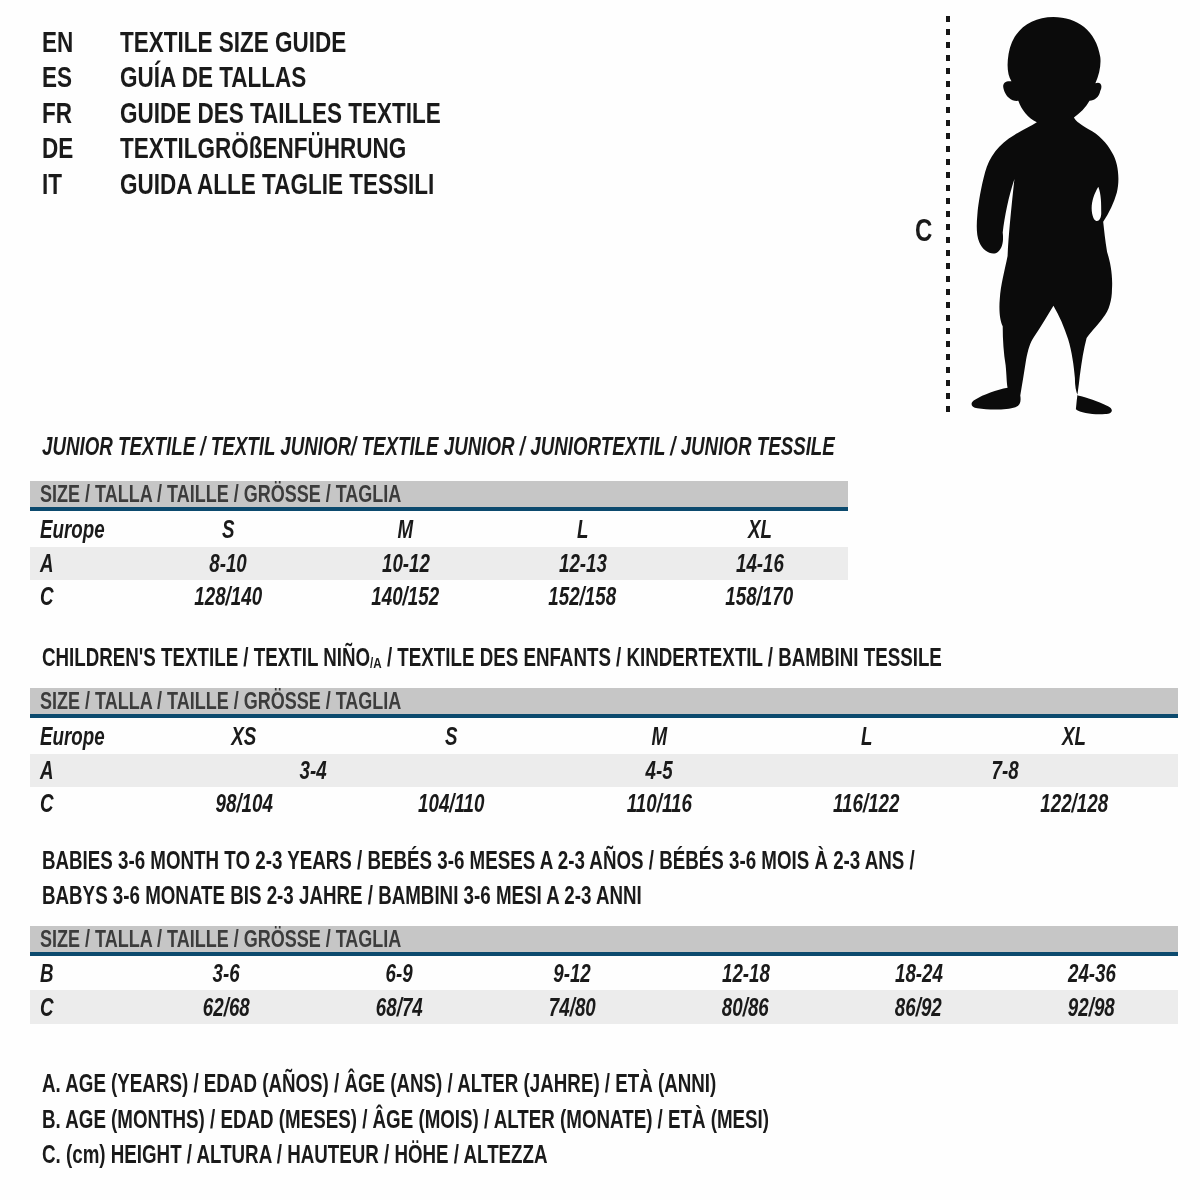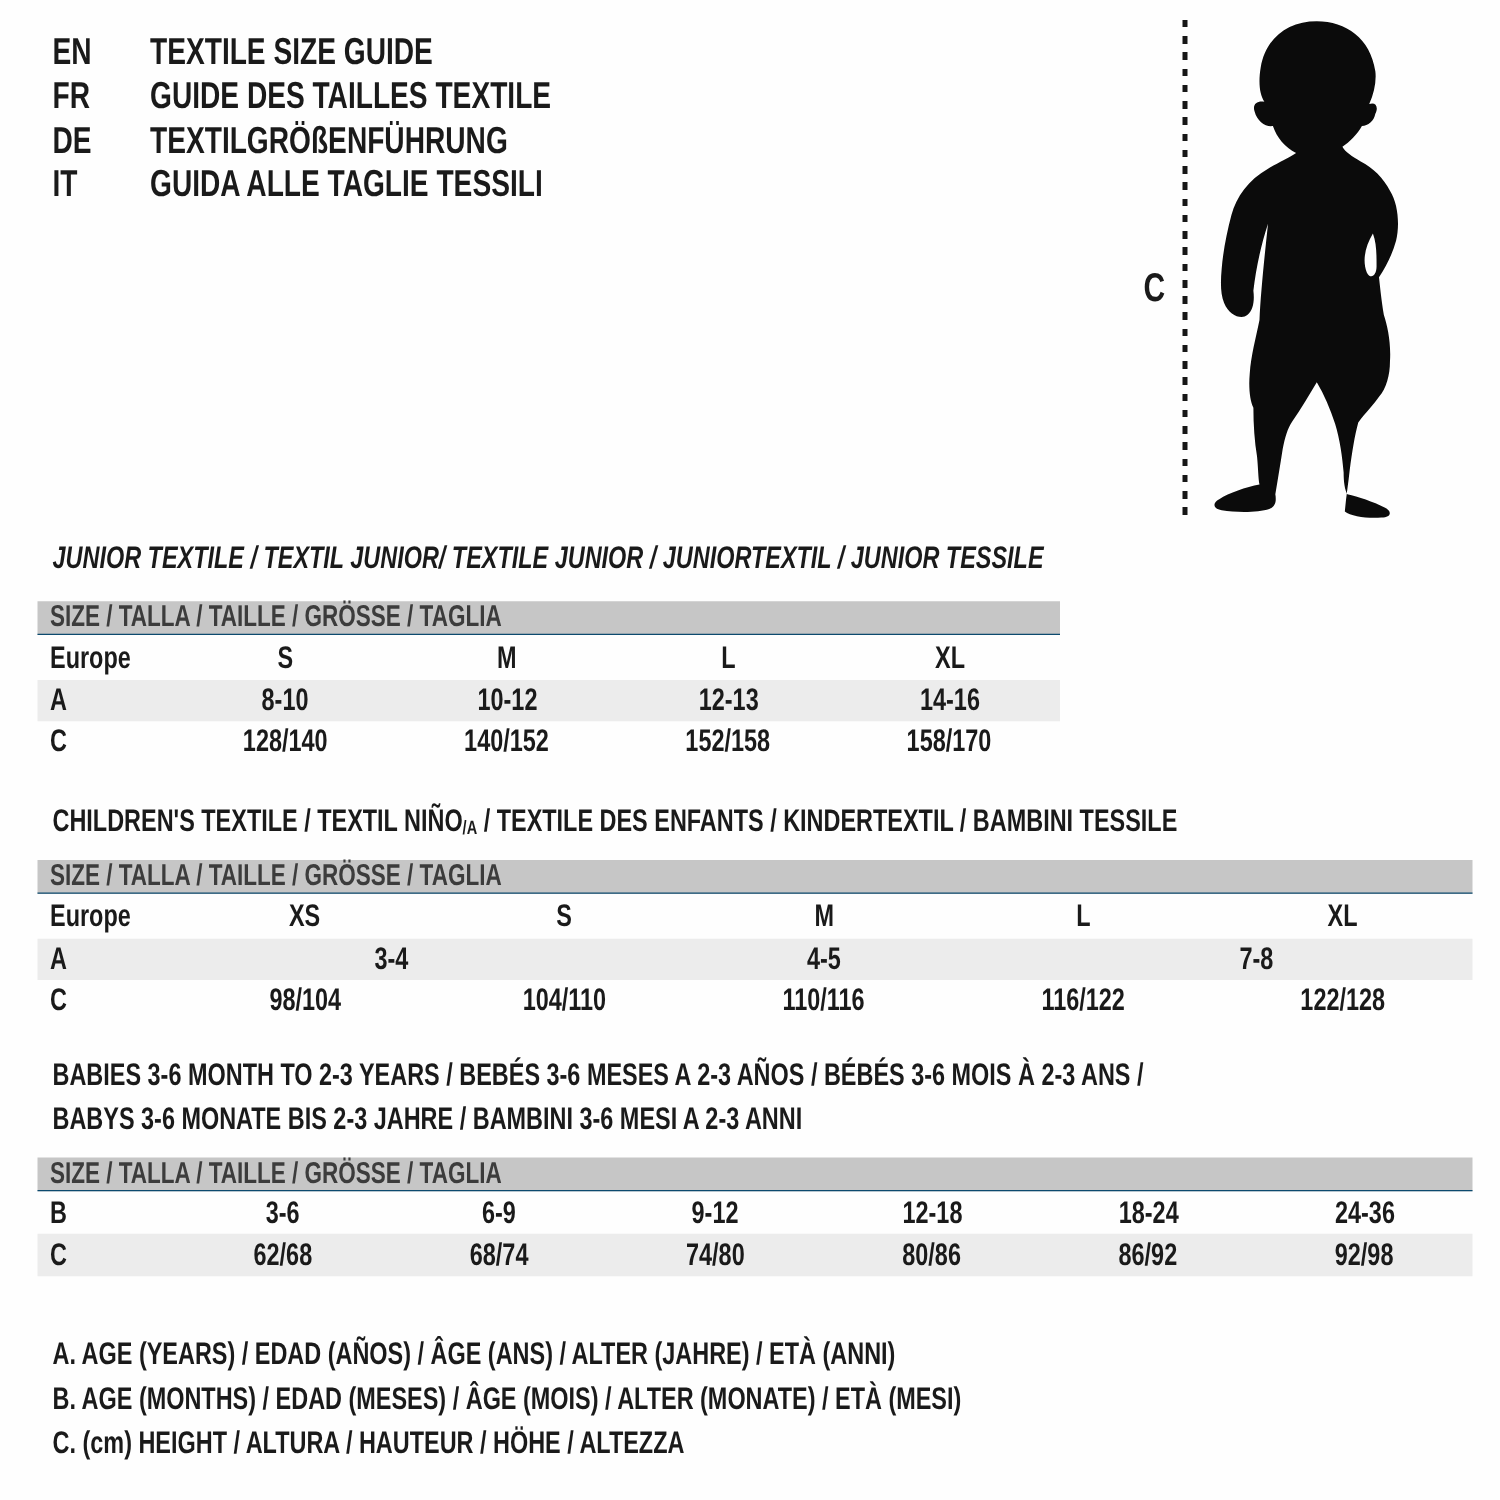--- a/index.html
+++ b/index.html
@@ -24,43 +24,47 @@
   .c-marker { position:absolute; left:912px; top:212px; font-size:32px; }
   .silhouette { position:absolute; left:963px; top:15px; }
 
   
   .sec-title { position:absolute; left:42px; font-size:25px; white-space:nowrap; }
   .sub { font-size:0.62em; position:relative; top:0.12em; }
 
   
   .table { position:absolute; left:30px; }
   .size-bar {
-    height:26px; line-height:26px; background:#c6c6c6; border-bottom:1px solid #0c4a6e;
+    height:26px; line-height:26px; background:#c6c6c6; border-bottom:4px solid #0c4a6e;
     padding-left:10px; font-size:24px; color:#3c3c3c;
   }
-  .row { display:flex; align-items:center; font-size:25px; }
+  .row { display:flex; align-items:center; font-size:25px;font-style:italic; }
   .row.header { height:36px; }
   .row.data { height:33px; }
   .row .lab { width:110px; padding-left:10px; box-sizing:border-box; }
   .row .cell { flex:1; text-align:center; }
   .stripe { background:#ececec; }
 
   
   .legend { position:absolute; left:42px; top:1066px; }
   .legend-line { height:35.5px; display:flex; align-items:center; font-size:25px; }
 </style>
 </head>
 <body>
 
 <div class="page">
 
   <div class="langs">
     <div class="lang-row">
       <span class="lang-code"><span class="cond">EN</span></span>
       <span class="cond">TEXTILE SIZE GUIDE</span>
+    </div>
+    <div class="lang-row">
+      <span class="lang-code"><span class="cond">ES</span></span>
+      <span class="cond">GUÍA DE TALLAS</span>
     </div>
     <div class="lang-row">
       <span class="lang-code"><span class="cond">FR</span></span>
       <span class="cond">GUIDE DES TAILLES TEXTILE</span>
     </div>
     <div class="lang-row">
       <span class="lang-code"><span class="cond">DE</span></span>
       <span class="cond">TEXTILGRÖßENFÜHRUNG</span>
     </div>
     <div class="lang-row">

